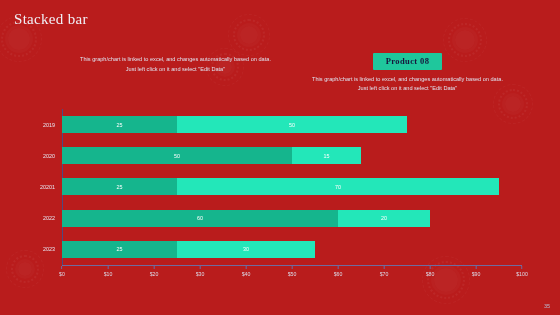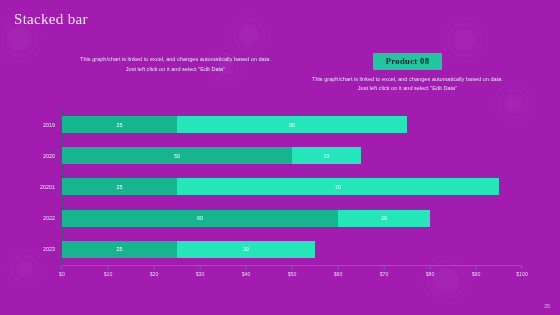--- a/index.html
+++ b/index.html
@@ -10,21 +10,21 @@
     width: 560px;
     height: 315px;
     overflow: hidden;
     background: #1b1b43;
     font-family: "Liberation Sans", sans-serif;
     position: relative;
   }
   .slide {
     position: absolute;
     inset: 0;
-    background: #a21caf;
+    background: #b91c1c;
     overflow: hidden;
   }
   
   .germ {
     position: absolute;
     border-radius: 50%;
     background: rgba(255,255,255,0.035);
     box-shadow: 0 0 0 3px rgba(255,255,255,0.022);
     pointer-events: none;
   }

